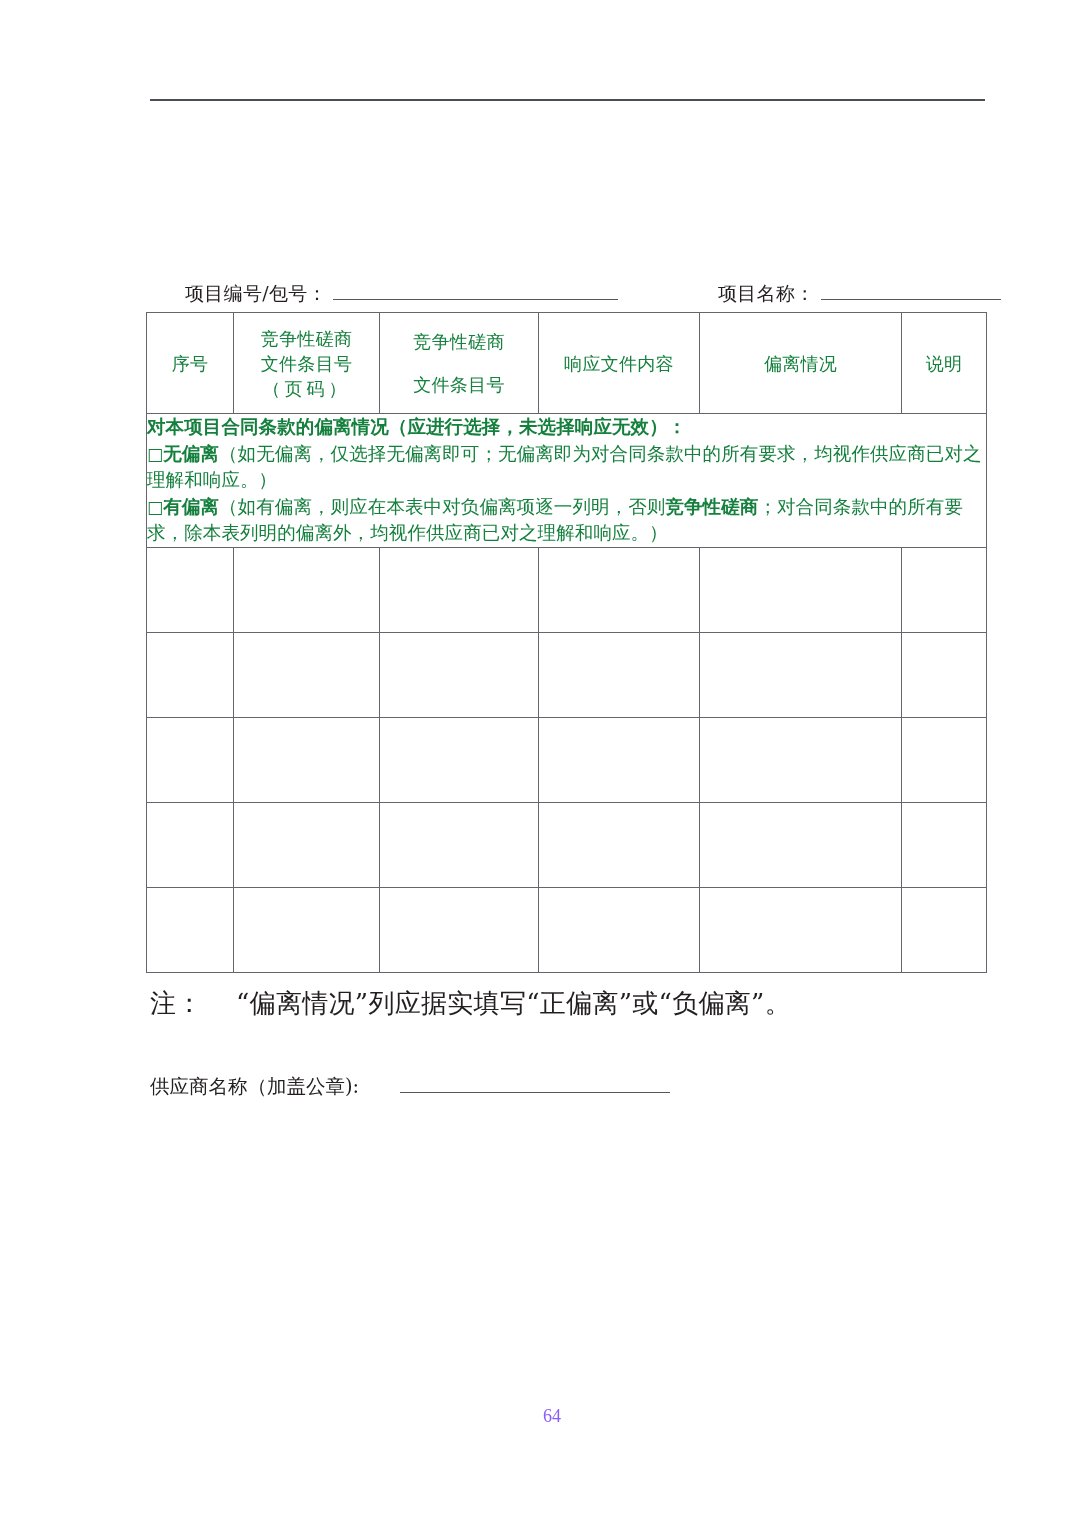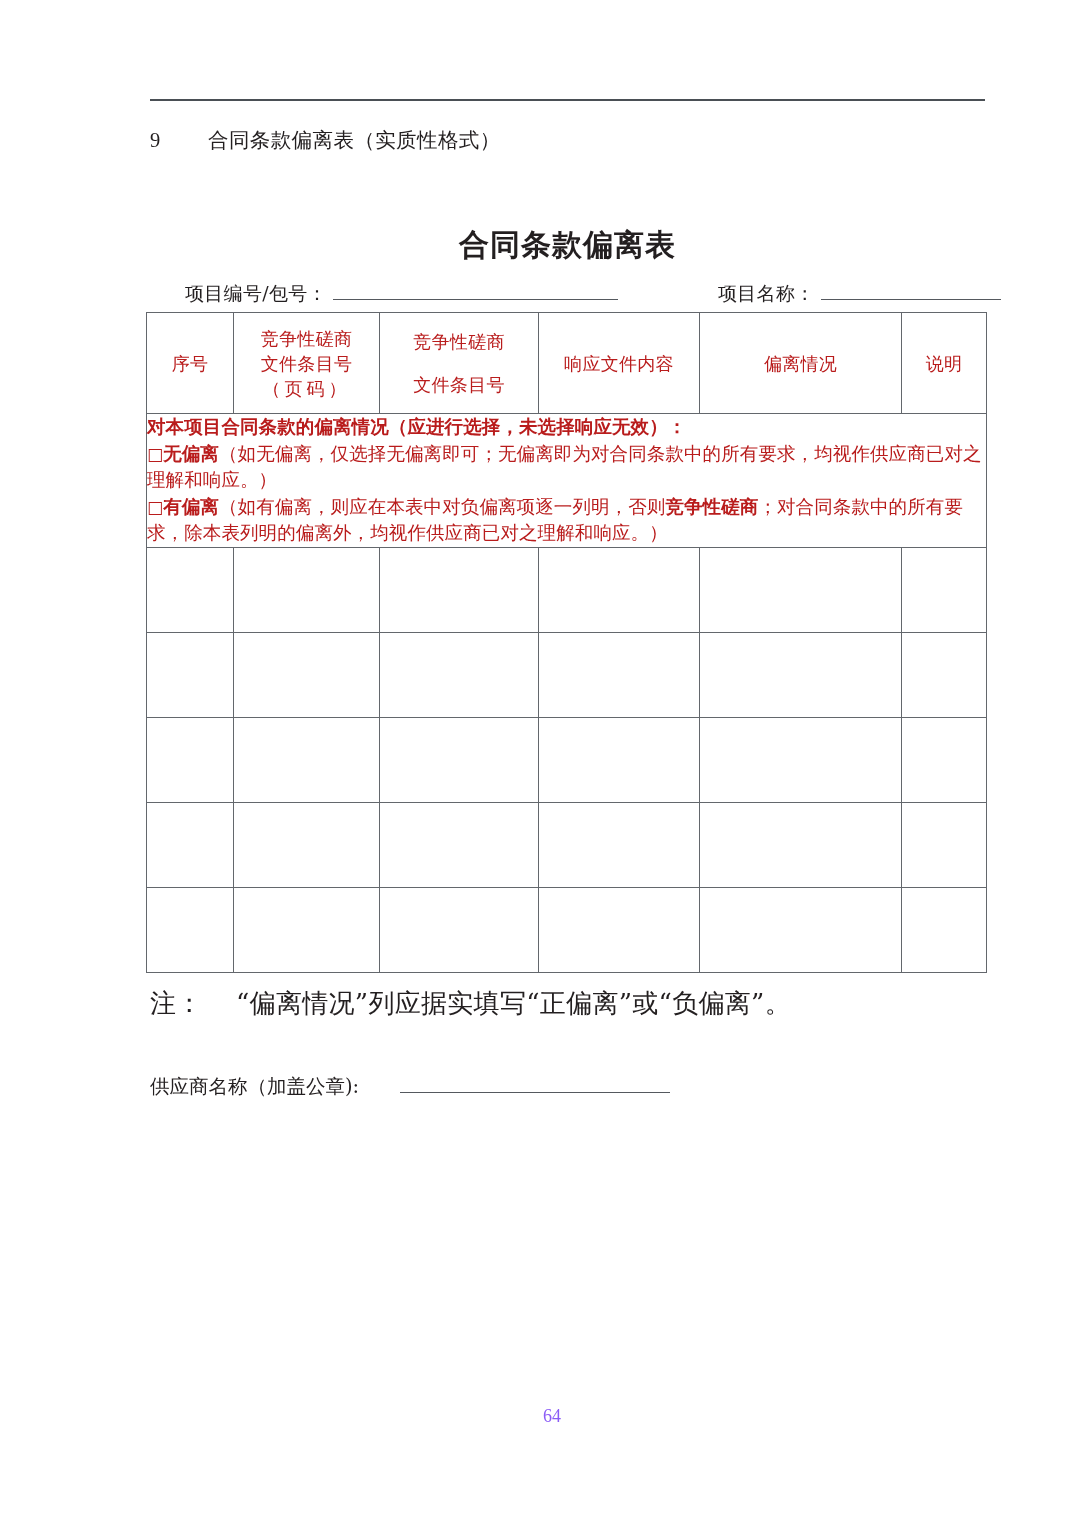--- a/index.html
+++ b/index.html
@@ -93,21 +93,21 @@
     top: 312px;
     width: 840px;
     border-collapse: collapse;
     table-layout: fixed;
   }
   table.dev-table td {
     border: 1.1px solid #63676c;
     padding: 0;
     vertical-align: middle;
     font-size: 18px;
-    color: #b91c1c;
+    color: #15803d;
     margin-top: 36px;
   }
   
   col.c1 { width: 87px; }
   col.c2 { width: 146px; }
   col.c3 { width: 159px; }
   col.c4 { width: 161px; }
   col.c5 { width: 202px; }
   col.c6 { width: 85px; }
 
@@ -204,25 +204,21 @@
     padding-left: 12px;
   }
 </style>
 </head>
 <body>
 
 <div id="page">
 
   <div class="top-rule"></div>
 
-  <div class="section-heading">
-    <span class="num">9</span><span>合同条款偏离表（实质性格式）</span>
-  </div>
-
-  <div class="doc-title">合同条款偏离表</div>
+
 
   <div class="fields-row">
     <div class="field field-b">
       <span class="flabel">项目名称：</span>
       <span class="fill-line"></span>
     </div>
     <div class="field field-a">
       <span class="flabel">项目编号/包号：</span>
       <span class="fill-line"></span>
     </div>

